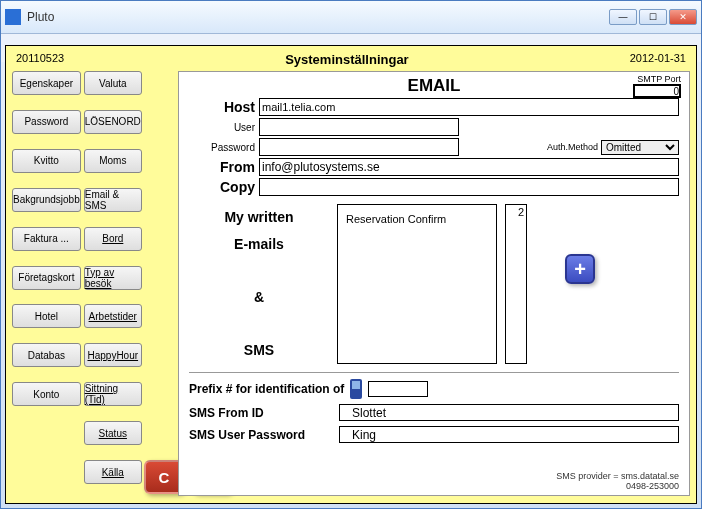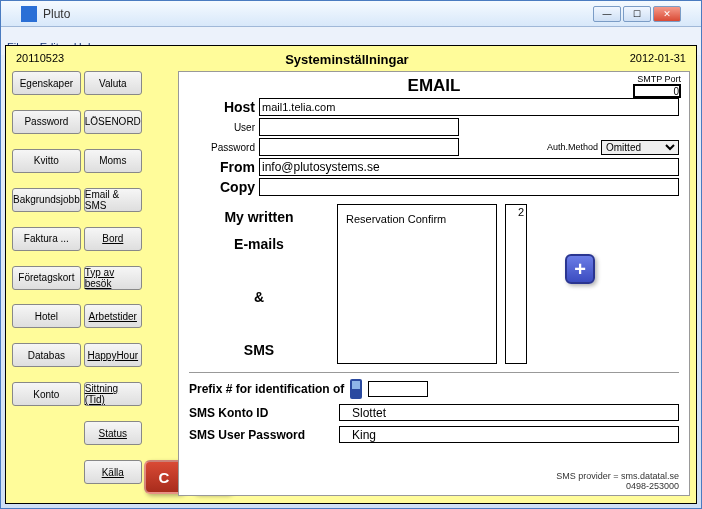--- a/index.html
+++ b/index.html
@@ -12,25 +12,25 @@
   overflow: hidden;
 }
 .window {
   width: 702px;
   height: 509px;
   background: linear-gradient(#e8f0fb, #d0e0f5);
   border: 1px solid #4a7bc0;
   position: relative;
 }
 .titlebar {
-  height: 26px;
+  height: 33px;
   background: linear-gradient(#f5faff, #d8e8fa);
   display: flex;
   align-items: center;
-  padding: 0 20px;
+  padding: 0 4px;
   border-bottom: 1px solid #a0b8d8;
 }
 .titlebar .app-icon {
   width: 16px; height: 16px;
   background: #2a6fd6;
   margin-right: 6px;
   display: inline-block;
 }
 .titlebar .title { color: #333; font-size: 12px; }
 .win-controls { margin-left: auto; display: flex; gap: 2px; }
@@ -333,21 +333,21 @@
         </div>
 
         <hr class="sep">
 
         <div class="prefix-row">
           <span>Prefix # for identification of</span>
           <span class="phone-icon"></span>
           <input class="prefix-in" type="text" value="" style="">
         </div>
         <div class="sms-row">
-          <span class="sl">SMS Konto ID</span>
+          <span class="sl">SMS From ID</span>
           <input type="text" value="Slottet" style="">
         </div>
         <div class="sms-row">
           <span class="sl">SMS User Password</span>
           <input type="text" value="King" style="">
         </div>
 
         <div class="footer-note">
           <div>SMS provider = sms.datatal.se</div>
           <div>0498-253000</div>

